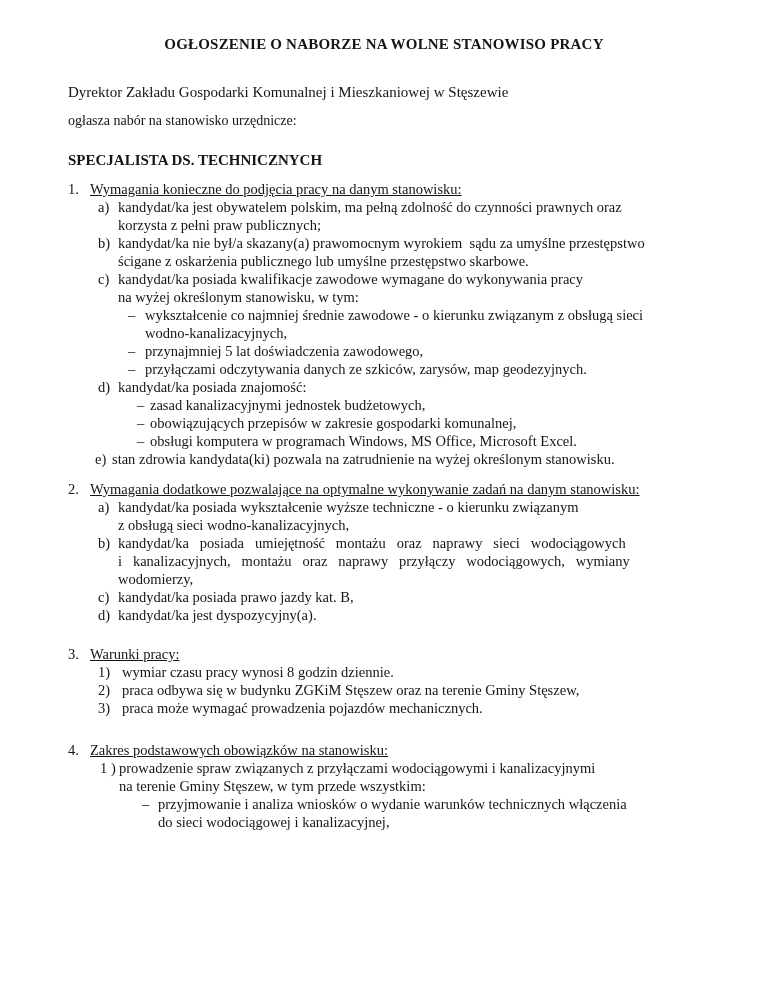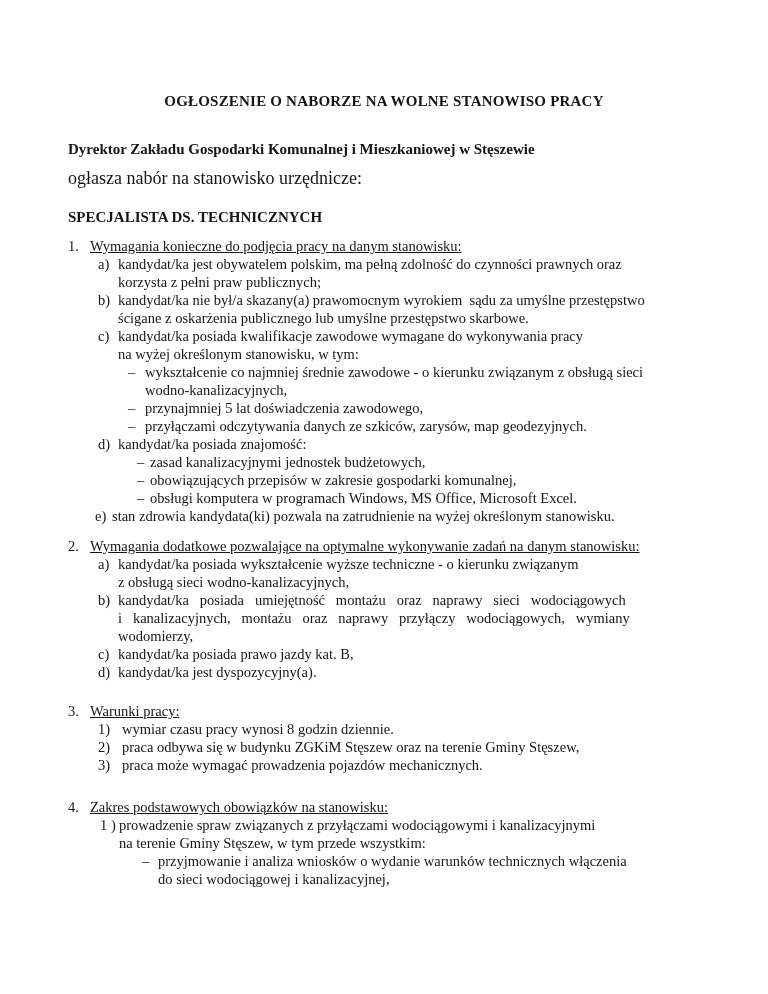--- a/index.html
+++ b/index.html
@@ -3,33 +3,33 @@
 <meta charset="utf-8">
 <style>
   html, body { margin: 0; padding: 0; background: #e8e8e8; }
   .page {
     position: relative;
     width: 768px;
     height: 994px;
     margin: 0 auto;
     background: #ffffff;
     box-sizing: border-box;
-    padding: 92px 68px 0 68px;
+    padding: 35px 68px 0 68px;
     font-family: "Liberation Serif", "DejaVu Serif", serif;
     color: #151515;
     overflow: hidden;
   }
-  .page p { margin: 0; font-size: 18px; line-height: 18px; }
+  .page p { margin: 0; font-size: 14px; line-height: 18px; }
   .title {
     text-align: center;
     font-weight: bold;
     font-size: 15px !important;
     letter-spacing: 0.2px;
   }
-  .employer     { margin-top: 30px !important; font-weight: bold; font-size: 15px !important; }
+  .employer     { margin-top: 30px !important; font-weight: normal; font-size: 15px !important; }
   .announcement { margin-top: 11px !important; }
   .position     { margin-top: 21px !important; font-weight: bold; font-size: 15px !important; }
   .employment   { margin-top: 11px !important; }
 
   .section { margin: 0; }
   #sec1 { margin-top: 11px; }
   #sec2 { margin-top: 12px; }
   #sec3 { margin-top: 21px; }
   #sec4 { margin-top: 24px; }
 

